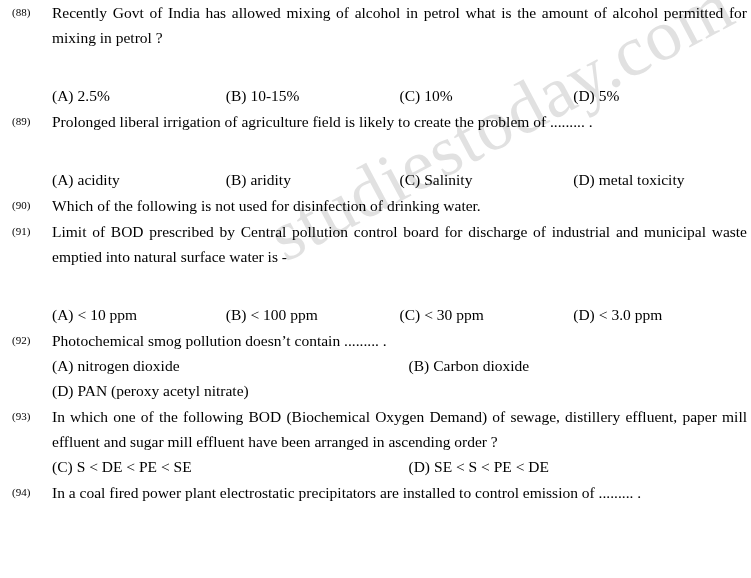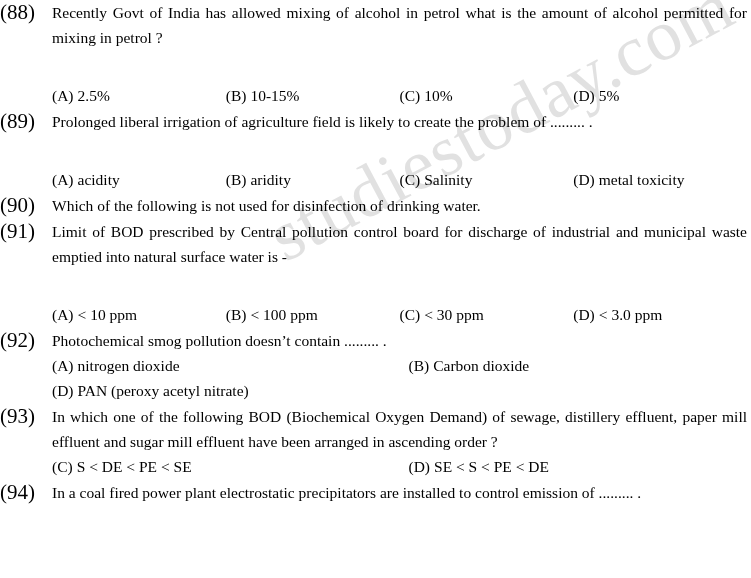--- a/index.html
+++ b/index.html
@@ -42,23 +42,23 @@
     position: relative;
     z-index: 10;
     display: flex;
     flex-direction: row;
     align-items: flex-start;
     margin-bottom: 1px;
   }
   .q-num {
     width: 52px;
     min-width: 52px;
-    font-size: 21px;
+    font-size: 11px;
     line-height: 25px;
-    padding-left: 0;
+    padding-left: 12px;
     box-sizing: border-box;
   }
   .q-body {
     flex: 1;
     padding-right: 4px;
   }
   .q-text {
     font-size: 15.5px;
     line-height: 25px;
     text-align: justify;

